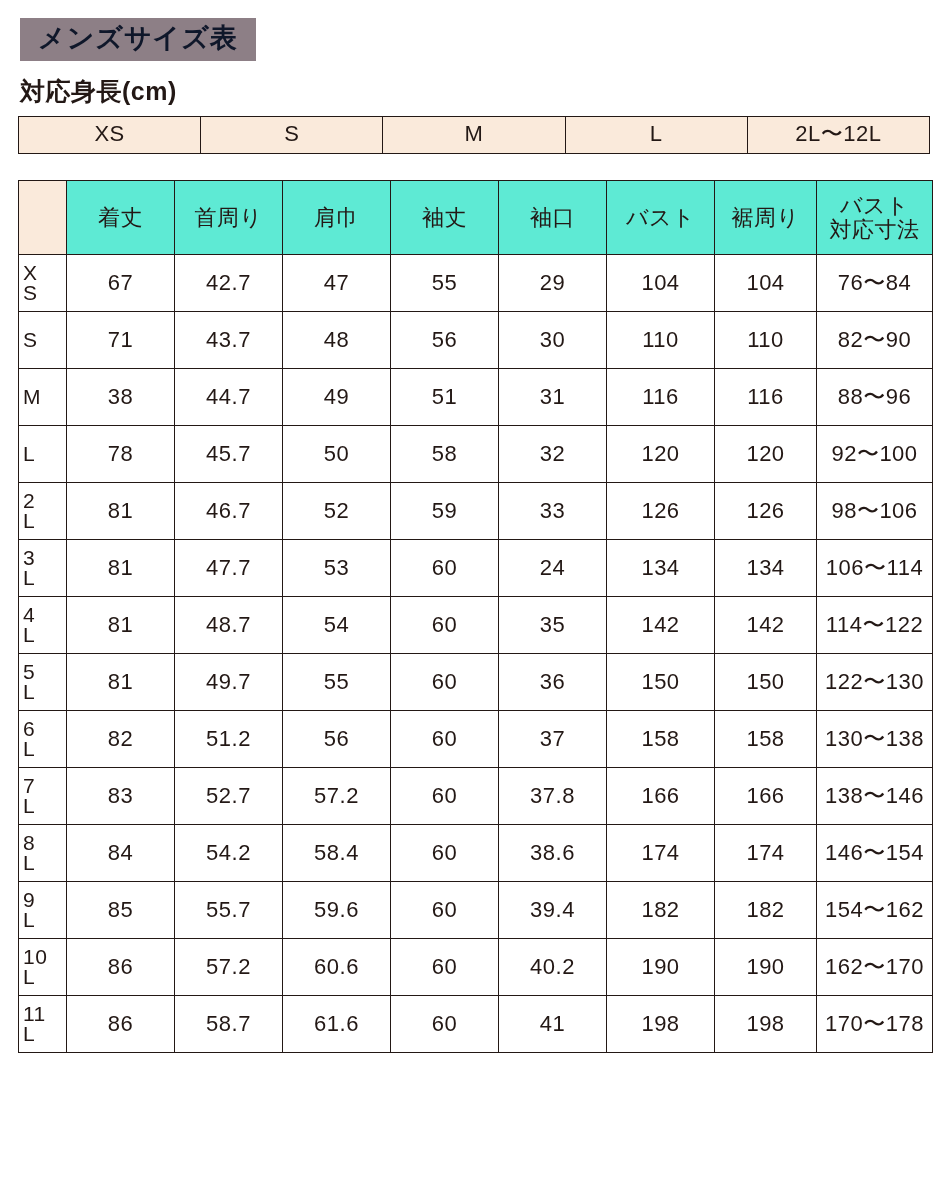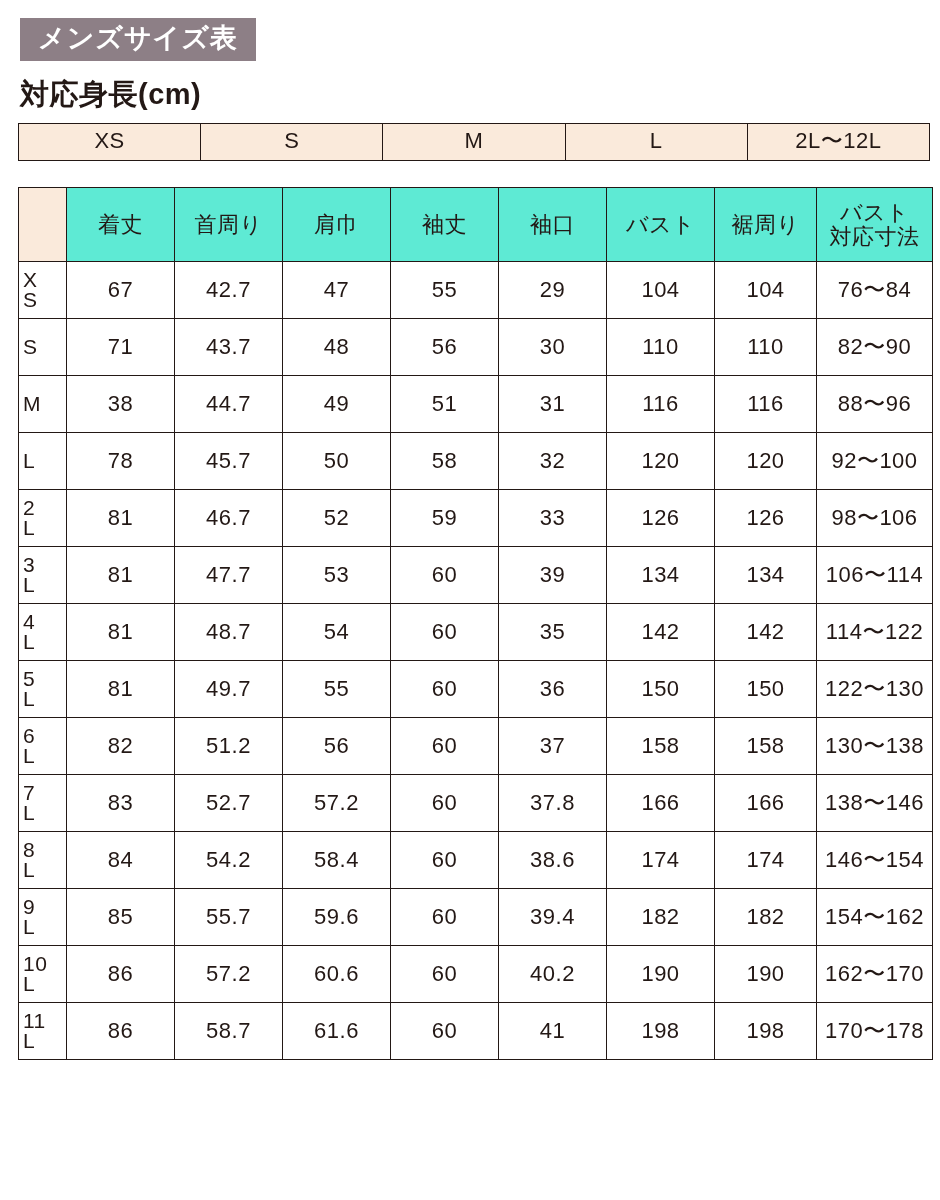--- a/index.html
+++ b/index.html
@@ -15,32 +15,32 @@
   .page {
     width: 940px;
     height: 1200px;
     position: relative;
     padding: 18px 14px 0 14px;
   }
   
   .title-banner {
     display: inline-block;
     background: #8d7f86;
-    color: #ffffff;
+    color: #0f172a;
     font-size: 27px;
     font-weight: bold;
     letter-spacing: 1px;
     padding: 7px 18px 9px 18px;
     line-height: 1;
     margin-left: 6px;
   }
   
   .sub-heading {
     margin: 14px 0 8px 6px;
-    font-size: 29px;
+    font-size: 25px;
     font-weight: bold;
     letter-spacing: 0.5px;
   }
   
   table {
     border-collapse: collapse;
     table-layout: fixed;
   }
   .height-table {
     width: 912px;
@@ -235,21 +235,21 @@
       </tr>
       <tr>
         <th class="size-label">
           <span>3</span>
           <span>L</span>
         </th>
         <td>81</td>
         <td>47.7</td>
         <td>53</td>
         <td>60</td>
-        <td>39</td>
+        <td>24</td>
         <td>134</td>
         <td>134</td>
         <td>106〜114</td>
       </tr>
       <tr>
         <th class="size-label">
           <span>4</span>
           <span>L</span>
         </th>
         <td>81</td>

